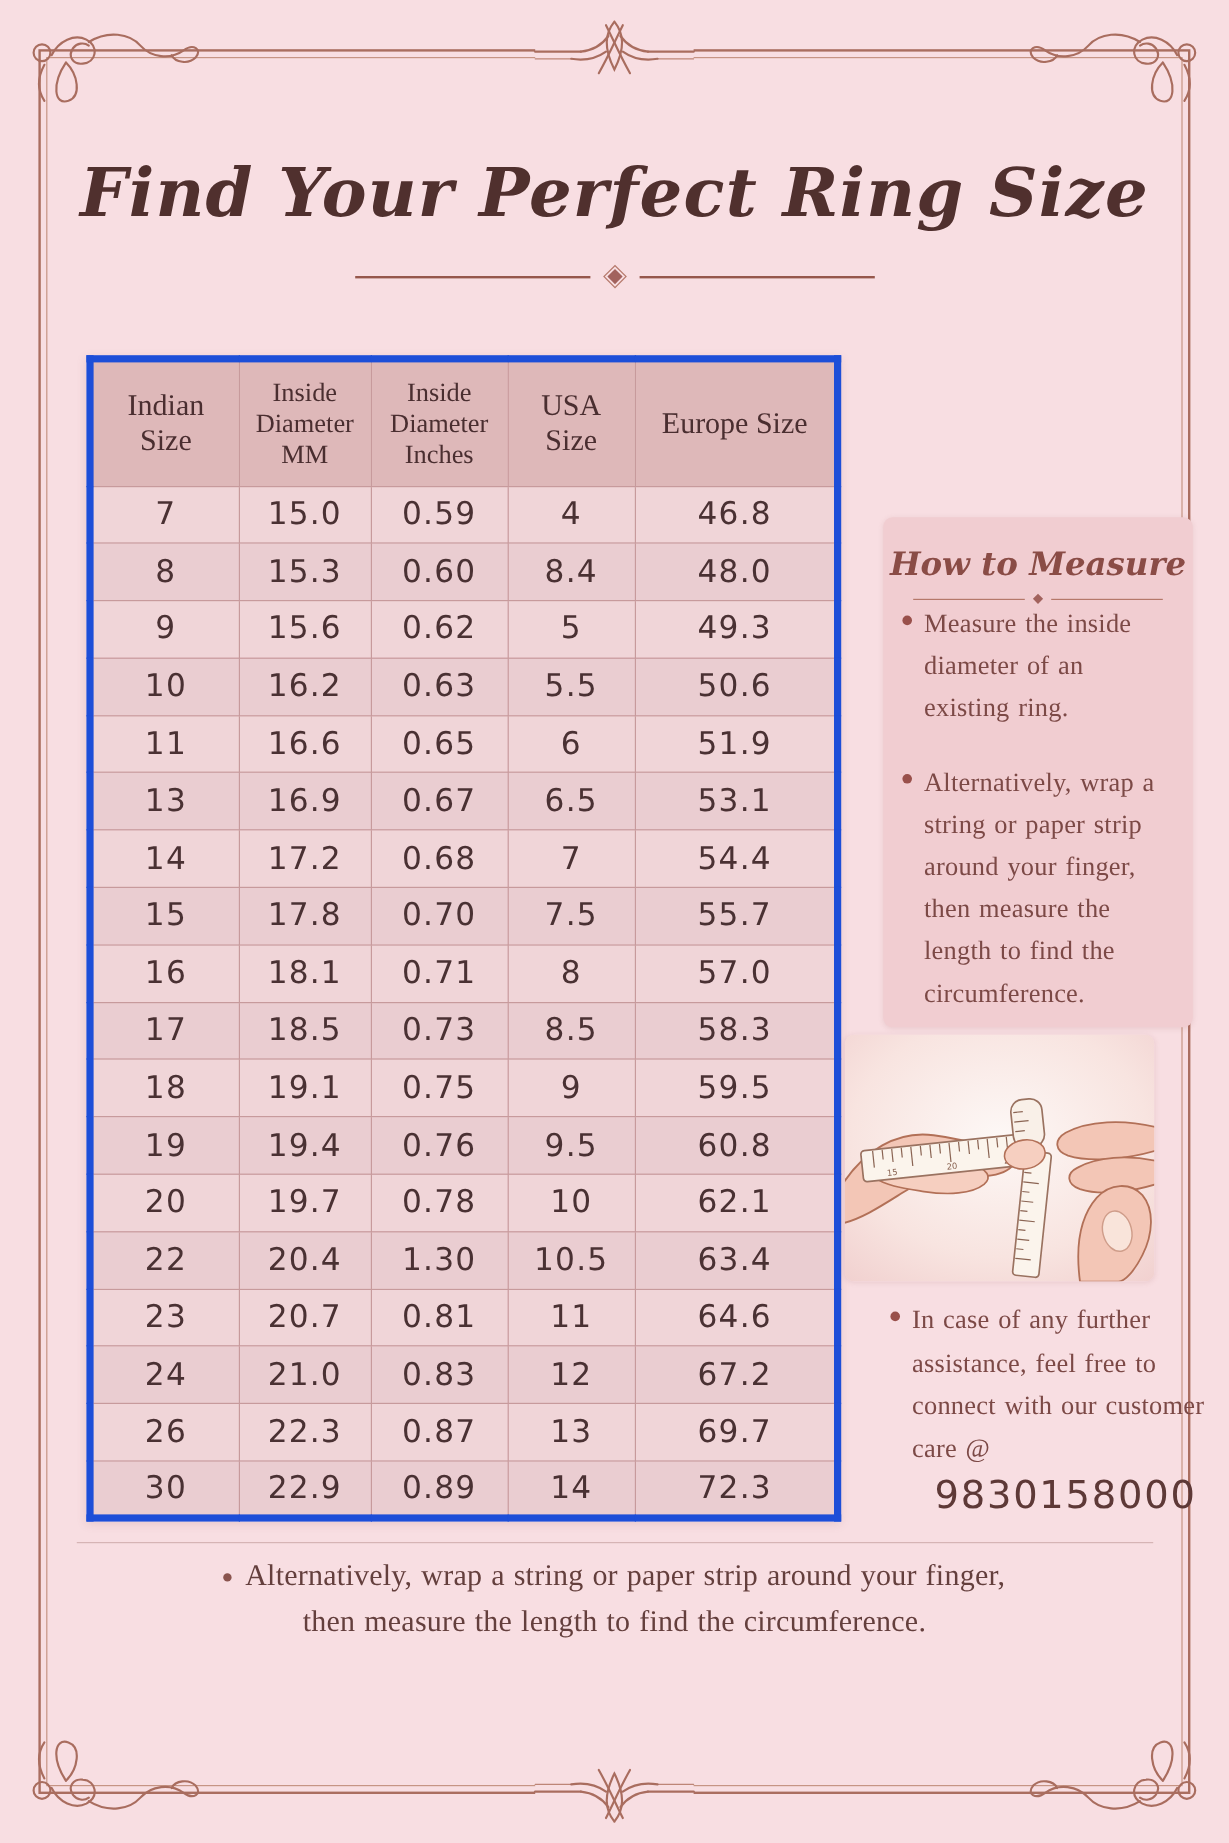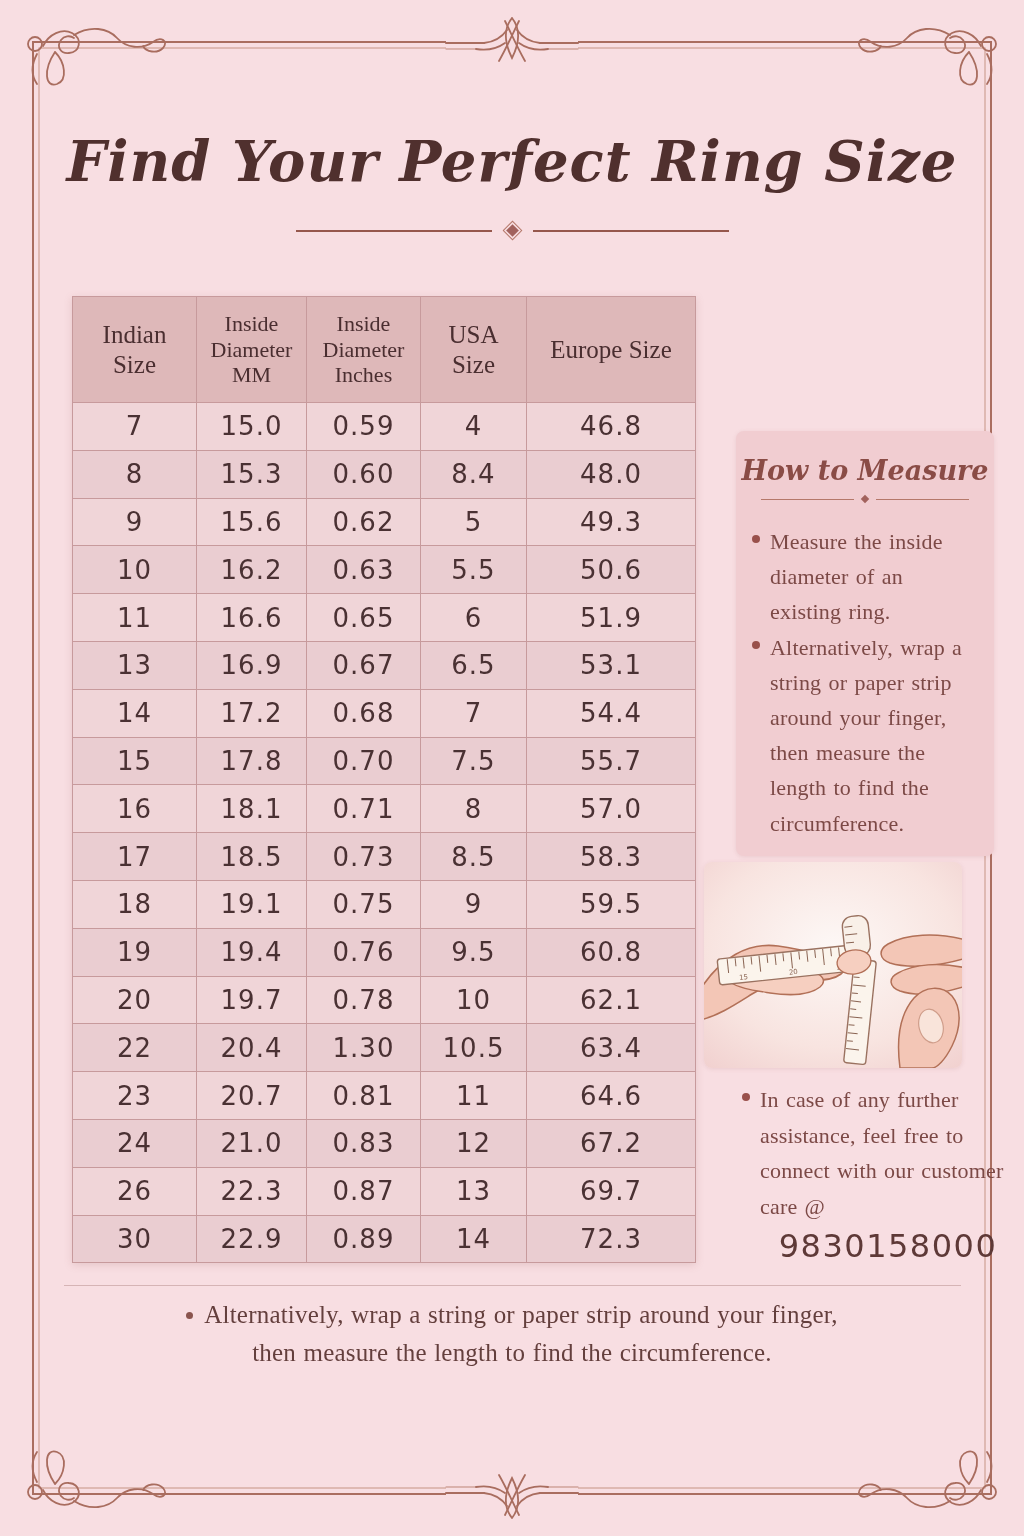--- a/index.html
+++ b/index.html
@@ -15,21 +15,21 @@
 
   .title-divider { position:absolute; top:226px; left:0; width:100%;
                    display:flex; align-items:center; justify-content:center; gap:16px; }
   .title-divider .line { width:196px; height:2px; background:#96574c; }
   .diamond { width:9px; height:9px; background:#a2625d; transform:rotate(45deg);
              box-shadow:0 0 0 1.5px #f8dee2, 0 0 0 2.5px #b5786a; }
 
   
   .size-table { position:absolute; left:72px; top:296px; width:623px;
                 border-collapse:collapse; table-layout:fixed;
-                border:1px solid #1d4ed8; box-shadow:0 2px 8px rgba(150,90,90,0.18); }
+                border:6px solid #1d4ed8; box-shadow:0 2px 8px rgba(150,90,90,0.18); }
   .size-table col.c1{width:124px} .size-table col.c2{width:110px}
   .size-table col.c3{width:114px} .size-table col.c4{width:106px}
   .size-table col.c5{width:169px}
   .size-table th, .size-table td { border:1px solid #c79a9c; text-align:center; vertical-align:middle; }
   .size-table th { height:106px; background:#deb8b9; color:#4a2e30;
                    font-family:"Liberation Serif", serif; font-weight:500;
                    font-size:25px; line-height:1.18; padding:0 18px; }
   .size-table th.hdr-sm { font-size:22px; padding:0 6px; }
   .size-table td { height:47.8px; font-family:"DejaVu Sans", sans-serif;
                    font-size:26px; color:#4a3133; letter-spacing:1px; }
@@ -37,21 +37,21 @@
   .size-table tbody tr:nth-child(even) td { background:#eacdd1; }
 
   
   .panel { position:absolute; left:736px; top:431px; width:258px; height:425px;
            background:#f1cdd1; border-radius:8px; box-shadow:0 1px 4px rgba(160,100,100,0.15); }
   .panel h2 { margin-top:24px; text-align:center; font-family:"DejaVu Serif", serif;
               font-style:italic; font-weight:600; font-size:27px; color:#8a4c46; }
   .panel-divider { margin:10px auto 0; width:208px; display:flex; align-items:center; gap:8px; }
   .panel-divider .pline { flex:1; height:1px; background:#b5786a; }
   .panel-divider .pdiamond { width:6px; height:6px; background:#a2625d; transform:rotate(45deg); }
-  .bullets { margin-top:22px; padding:0 14px 0 16px; display:flex; flex-direction:column; }
+  .bullets { padding:0 14px 0 16px; display:flex; flex-direction:column; gap:26px; }
   .bullet { display:flex; gap:10px; }
   .dot { flex:none; width:8px; height:8px; border-radius:50%; background:#99504b; margin-top:11px; }
   .bullet p { font-family:"Liberation Serif", serif; font-size:22px; line-height:1.6;
               color:#7c4946; letter-spacing:0.2px; word-spacing:1.5px; }
 
   .illustration { position:absolute; left:704px; top:862px; width:258px; height:206px;
                   border-radius:8px; overflow:hidden; box-shadow:0 1px 4px rgba(160,100,100,0.15); }
   .illustration svg { display:block; width:100%; height:100%; }
 
   .contact { position:absolute; left:742px; top:1082px; width:274px; }

